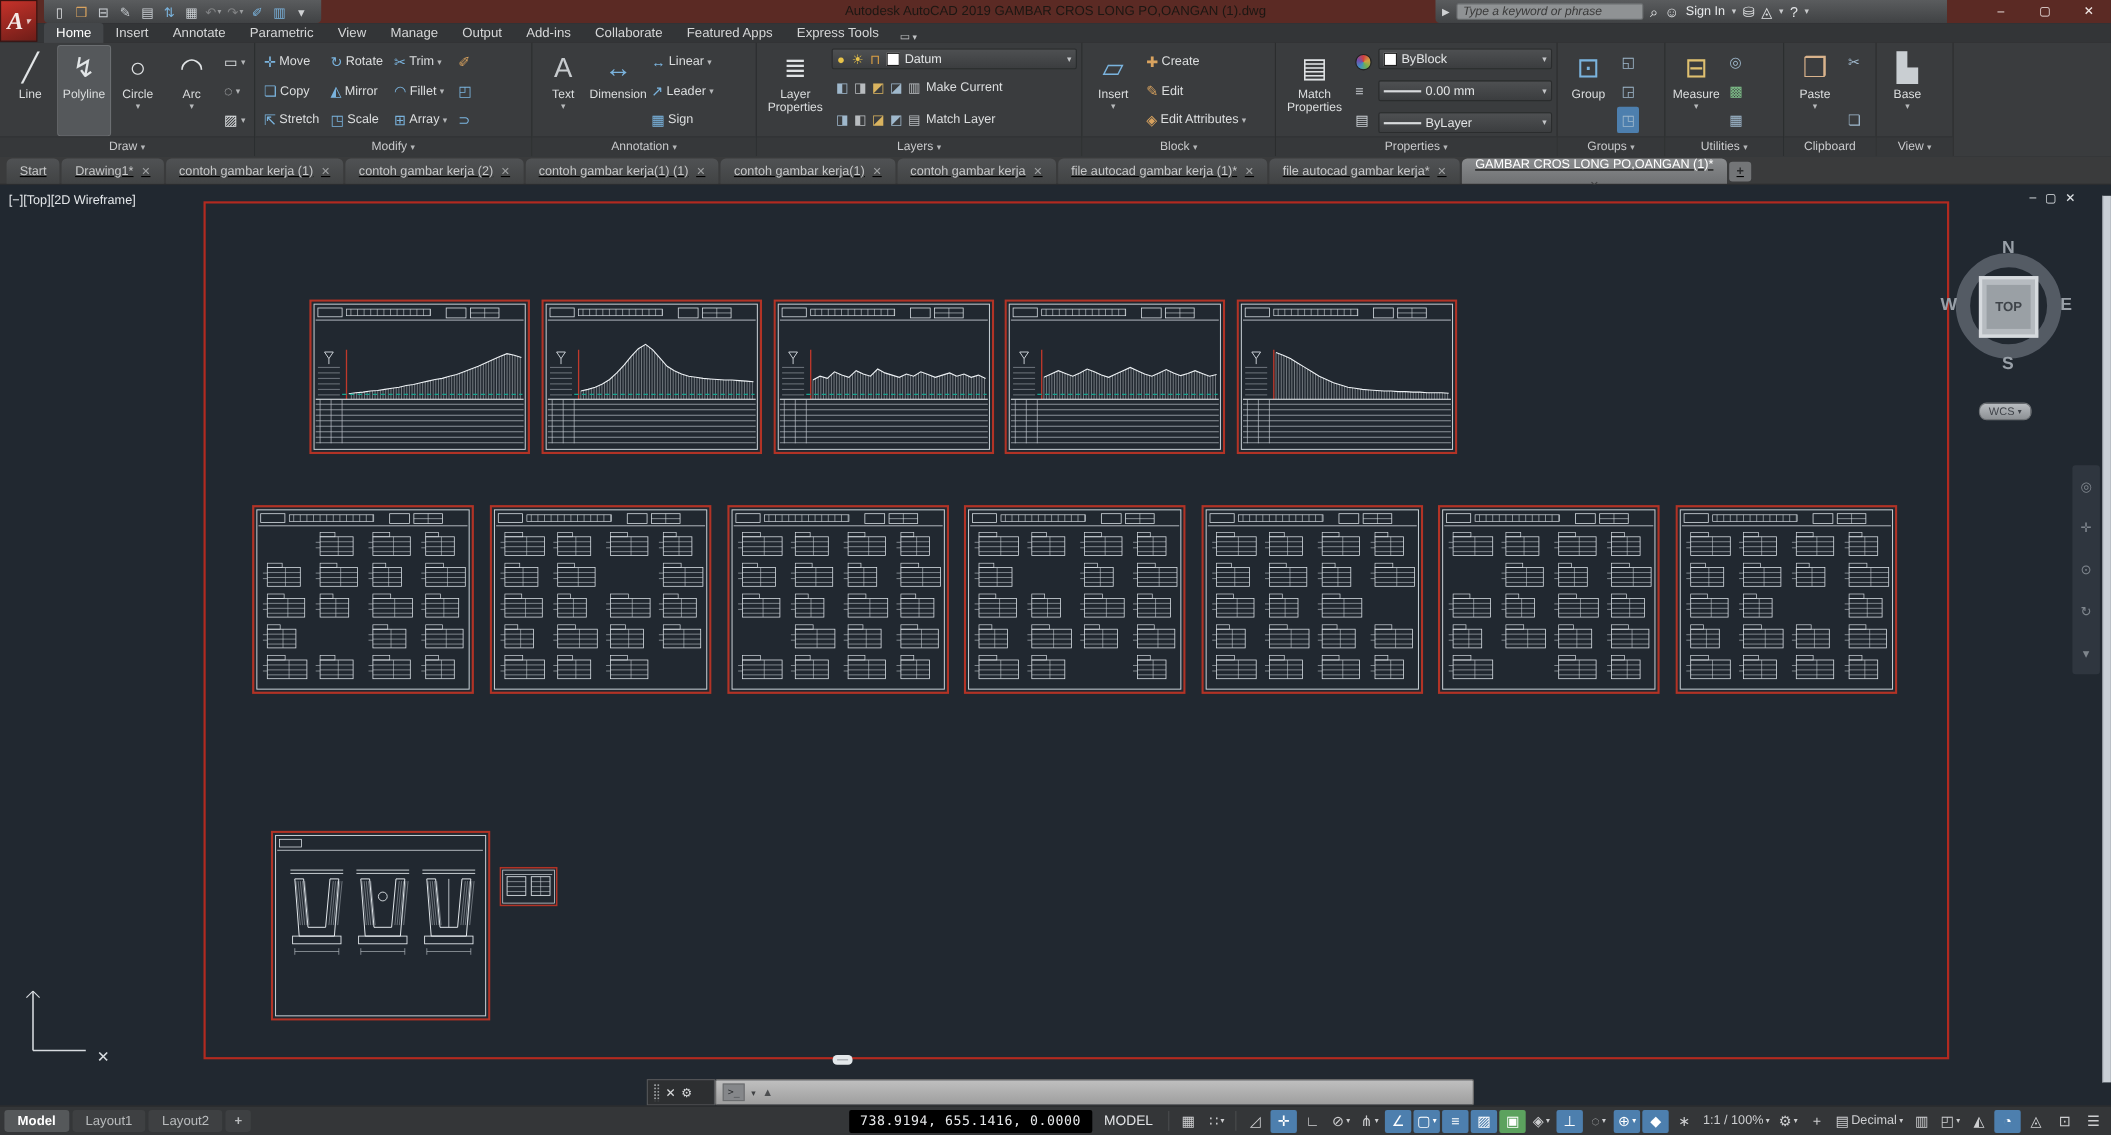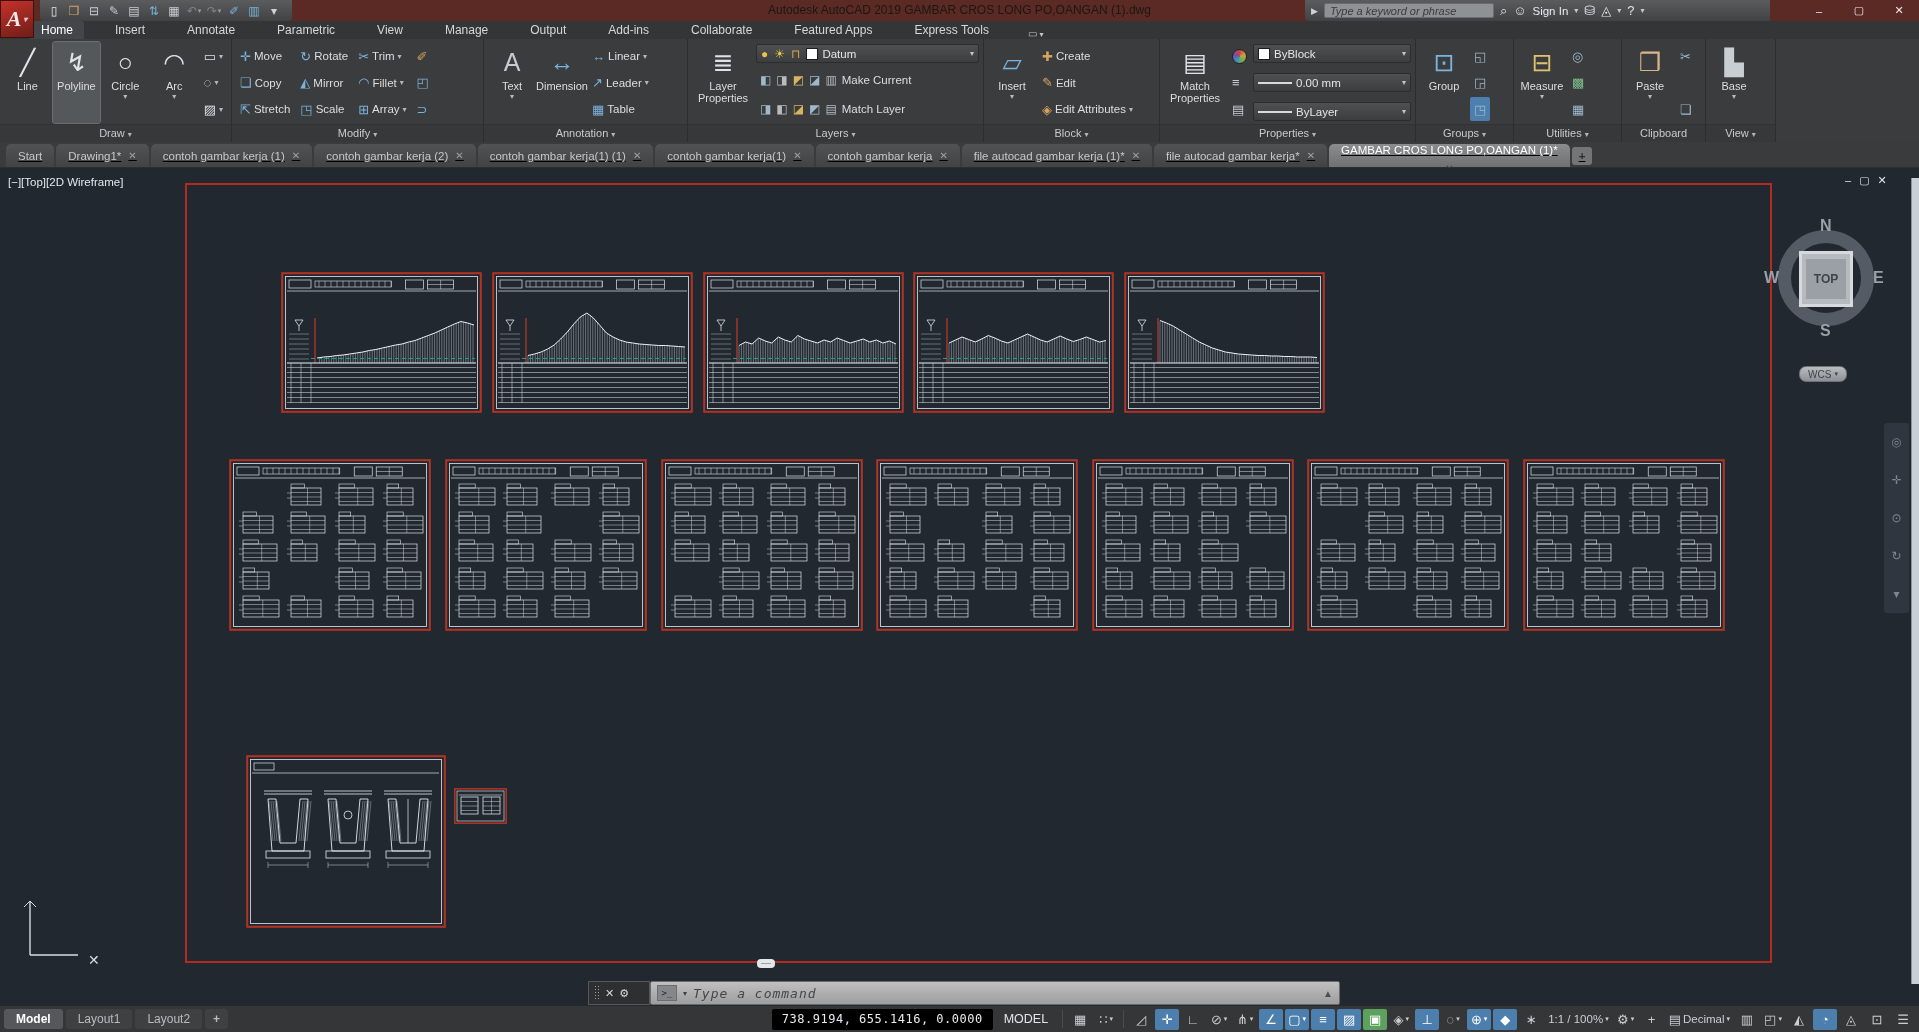--- a/index.html
+++ b/index.html
@@ -27,21 +27,21 @@
     font-style:italic; font-size:11px; color:#2e2e2e; padding:0 5px; font-family:"Liberation Sans",sans-serif; }
   #tb-search::placeholder { color:#3a3a3a; }
   .tb-ic { color:#e2e4e6; font-size:13px; }
   #signin { color:#e8eaec; font-size:11.5px; }
   .tb-dd { color:#c9cbcd; font-size:8px; }
   #win-controls { position:absolute; right:0; top:0; height:21px; display:flex; }
   .winbtn { width:40px; height:21px; display:flex; align-items:center; justify-content:center;
     color:#f1e8e6; font-size:11px; }
 
   
-  #ribbontabs { top:21px; height:18px; background:#333537; display:flex; align-items:flex-end; padding-left:30px;gap:20px; }
+  #ribbontabs { top:21px; height:18px; background:#333537; display:flex; align-items:flex-end; padding-left:40px; }
   .rtab { height:18px; line-height:18px; padding:0 11px; font-size:12px; color:#d6d7d8; }
   .rtab.active { background:#44474a; color:#ffffff; border-radius:3px 3px 0 0; }
   #ribbon-toggle { margin-left:8px; color:#c2c4c6; font-size:10px; }
   #ribbon-toggle .dv { font-size:8px; }
 
   
   #ribbon { top:39px; height:103px; background:#3a3c3e; display:flex; }
   .rpanel { height:103px; display:flex; flex-direction:column; border-right:1px solid #2b2d2e; flex:none; }
   .rp-body { height:85px; display:flex; align-items:stretch; padding:3px 4px 1px 4px; gap:2px; }
   .rp-foot { height:18px; background:#36383a; border-top:1px solid #303234; text-align:center;
@@ -340,21 +340,21 @@
             <span>Linear</span>
             <span class="dv">▾</span>
           </div>
           <div class="sbtn">
             <span class="ic" style="color: rgb(122, 179, 221);">↗</span>
             <span>Leader</span>
             <span class="dv">▾</span>
           </div>
           <div class="sbtn">
             <span class="ic" style="color: rgb(122, 179, 221);">▦</span>
-            <span>Table</span>
+            <span>Sign</span>
           </div>
         </div>
       </div>
       <div class="rp-foot">Annotation <span class="dv">▾</span></div>
     </div>
     <div class="rpanel" style="width: 296px;">
       <div class="rp-body">
         <div class="bigbtn" style="width: 62px;">
           <div class="bicon" style="color: rgb(223, 226, 228);">≣</div>
           <div class="blabel">Layer
@@ -2463,21 +2463,20 @@
 
   <div id="cmdline">
     <div id="cmd-left">
       <div id="cmd-grip"></div>
       <span class="cmd-ic">✕</span>
       <span class="cmd-ic">⚙</span>
     </div>
     <div id="cmd-main">
       <span id="cmd-prompt">&gt;_</span>
       <span id="cmd-prompt-dd">▾</span>
-      <input id="cmd-input" placeholder="Type a command" style="">
       <span id="cmd-up">▲</span>
     </div>
   </div>
 </div>
 
 <div class="bar" id="statusbar">
   <div id="layout-tabs" style="display:flex;align-items:center;">
       <div class="mtab active">Model</div>
       <div class="mtab">Layout1</div>
       <div class="mtab">Layout2</div>

